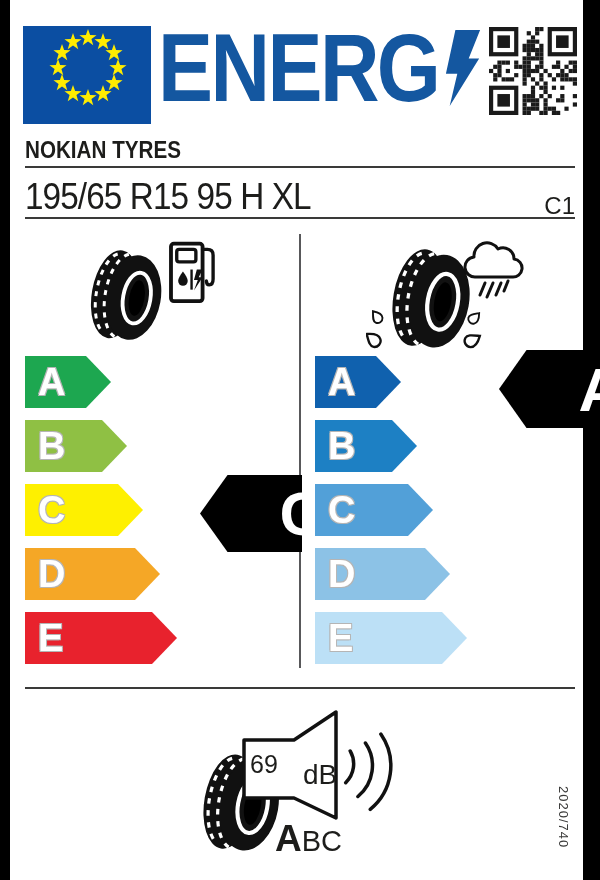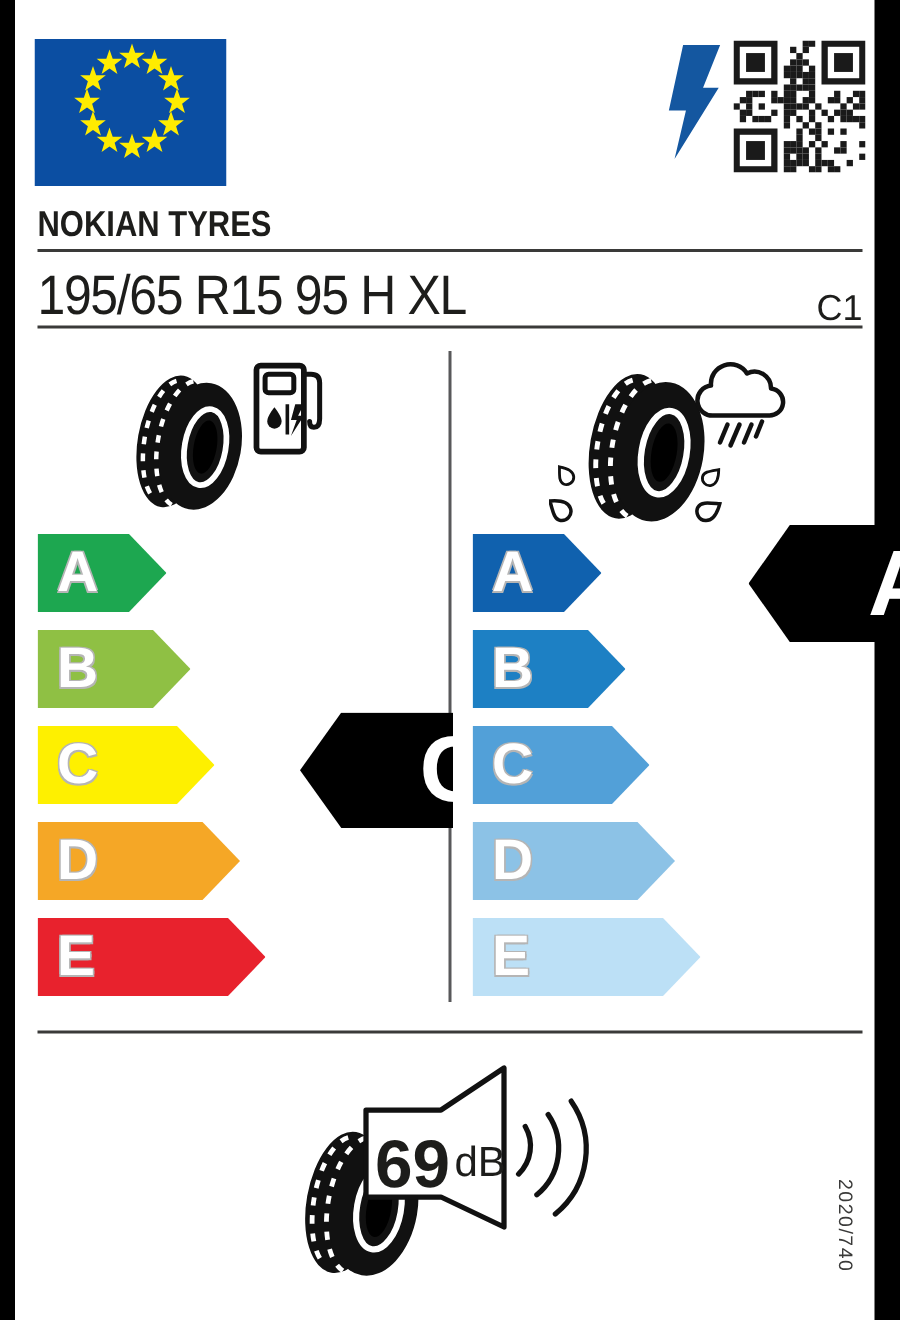--- a/index.html
+++ b/index.html
@@ -52,21 +52,21 @@
   .indicator {
     position:absolute; background:#000; color:#fff; font-weight:bold; font-size:62px;
     display:flex; align-items:center; justify-content:center; padding-left:17%;
     clip-path:polygon(27% 0, 100% 0, 100% 100%, 27% 100%, 0 50%);
     filter:drop-shadow(1px 1px 1px rgba(0,0,0,0.3));
   }
   .indicator-fuel { left:200px; top:475px; width:78px; height:77px; }
   .indicator-wet  { left:499px; top:350px; width:78px; height:78px; }
 
   
-  .noise-value { position:absolute; left:250px; top:750px; font-size:45px; font-weight:bold; }
+  .noise-value { position:absolute; left:250px; top:750px; font-size:25px; font-weight:normal; }
   .noise-unit  { position:absolute; left:303px; top:759px; font-size:28px;text-align:center; }
   .noise-class { position:absolute; left:275px; top:818px; white-space:nowrap; }
   .nc-a  { font-size:37px; font-weight:bold; }
   .nc-bc { font-size:29px; }
   .regulation { position:absolute; left:556px; top:786px; writing-mode:vertical-rl;
                 font-size:13px; letter-spacing:1px; color:#3a3a39; }
 </style>
 </head>
 <body>
 
@@ -103,20 +103,23 @@
         <use href="#star" x="80" y="68"></use>
       <use href="#star" x="65" y="72"></use>
         <use href="#star" x="50" y="68"></use>
         <use href="#star" x="39" y="57"></use>
       <use href="#star" x="35" y="42"></use>
         <use href="#star" x="39" y="27"></use>
         <use href="#star" x="50" y="16"></use>
     </g>
   </svg>
 
+  <div class="wordmark-wrap">
+    <span class="wordmark" style="color:#1457a0">ENERG</span>
+  </div>
   <svg class="bolt" width="38" height="80" viewBox="0 0 40 80">
     <polygon points="12,0 38,0 26,30 37,30 6,80 14,46 2,46" fill="#1457a0"></polygon>
   </svg>
   <svg class="qr" id="qr" width="88" height="88" viewBox="0 0 84 84">
       <rect x="44" y="0" width="4" height="4" fill="#1a1a1a"></rect>
       <rect x="48" y="0" width="4" height="4" fill="#1a1a1a"></rect>
       <rect x="36" y="4" width="4" height="4" fill="#1a1a1a"></rect>
       <rect x="44" y="4" width="4" height="4" fill="#1a1a1a"></rect>
       <rect x="40" y="8" width="4" height="4" fill="#1a1a1a"></rect>
       <rect x="36" y="12" width="4" height="4" fill="#1a1a1a"></rect>
@@ -317,15 +320,18 @@
   <svg class="svg-abs" style="left:242px;top:706px" width="160" height="118" viewBox="0 0 160 118">
     <path d="M2 34 H52 L94 6 V112 L52 92 H2 Z" fill="#fff" stroke="#111" stroke-width="3.5" stroke-linejoin="round"></path>
     <g fill="none" stroke="#111" stroke-width="3.5" stroke-linecap="round" transform="rotate(8 100 60)">
       <path d="M106 44 A26 26 0 0 1 106 76"></path>
       <path d="M120 34 A40 40 0 0 1 120 88"></path>
       <path d="M134 23 A56 56 0 0 1 134 99"></path>
     </g>
   </svg>
   <div class="noise-value">69</div>
   <div class="noise-unit">dB</div>
+  <div class="noise-class">
+    <span class="nc-a">A</span><span class="nc-bc">BC</span>
+  </div>
 
   <div class="regulation">2020/740</div>
 </div>
 
 </body></html>

